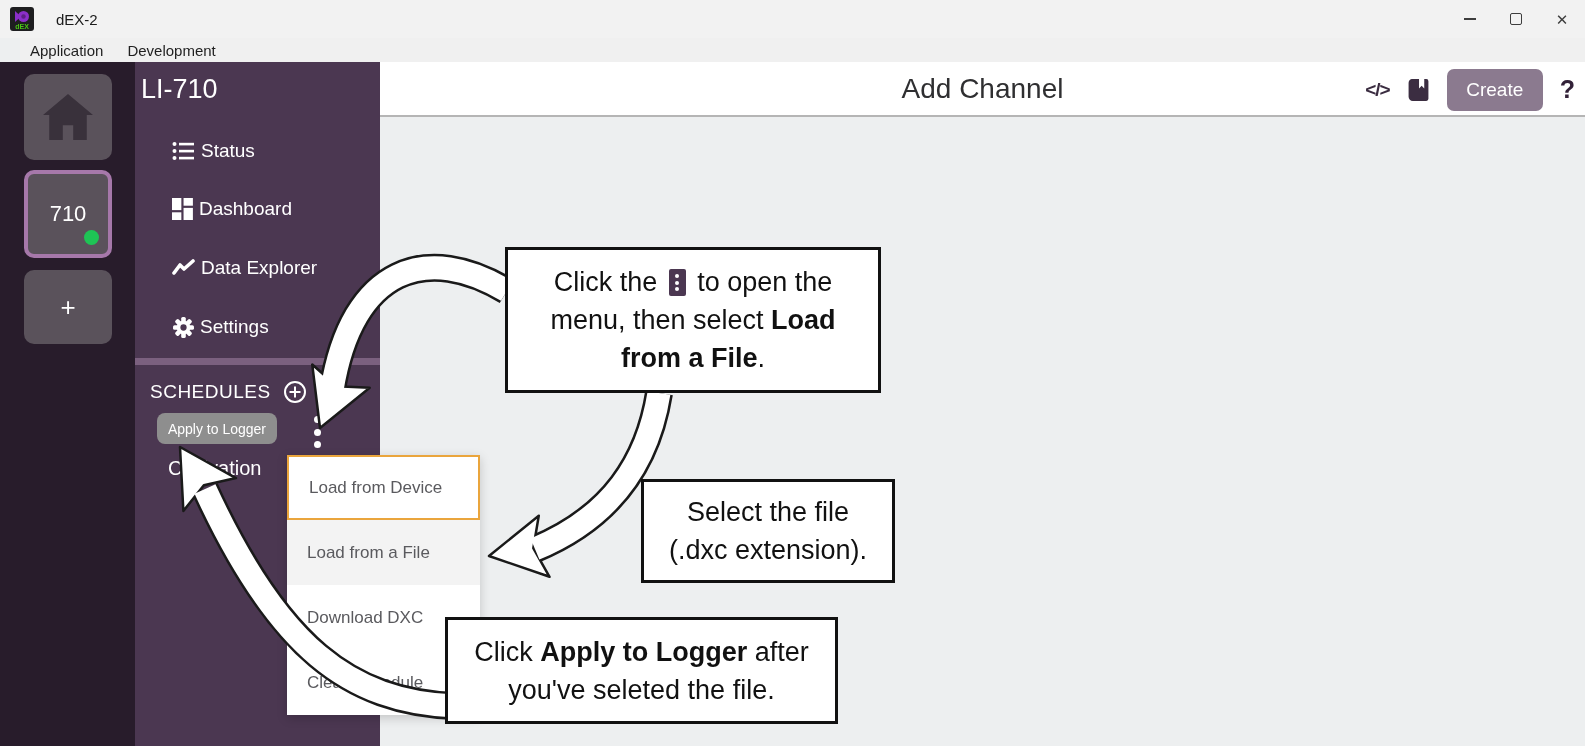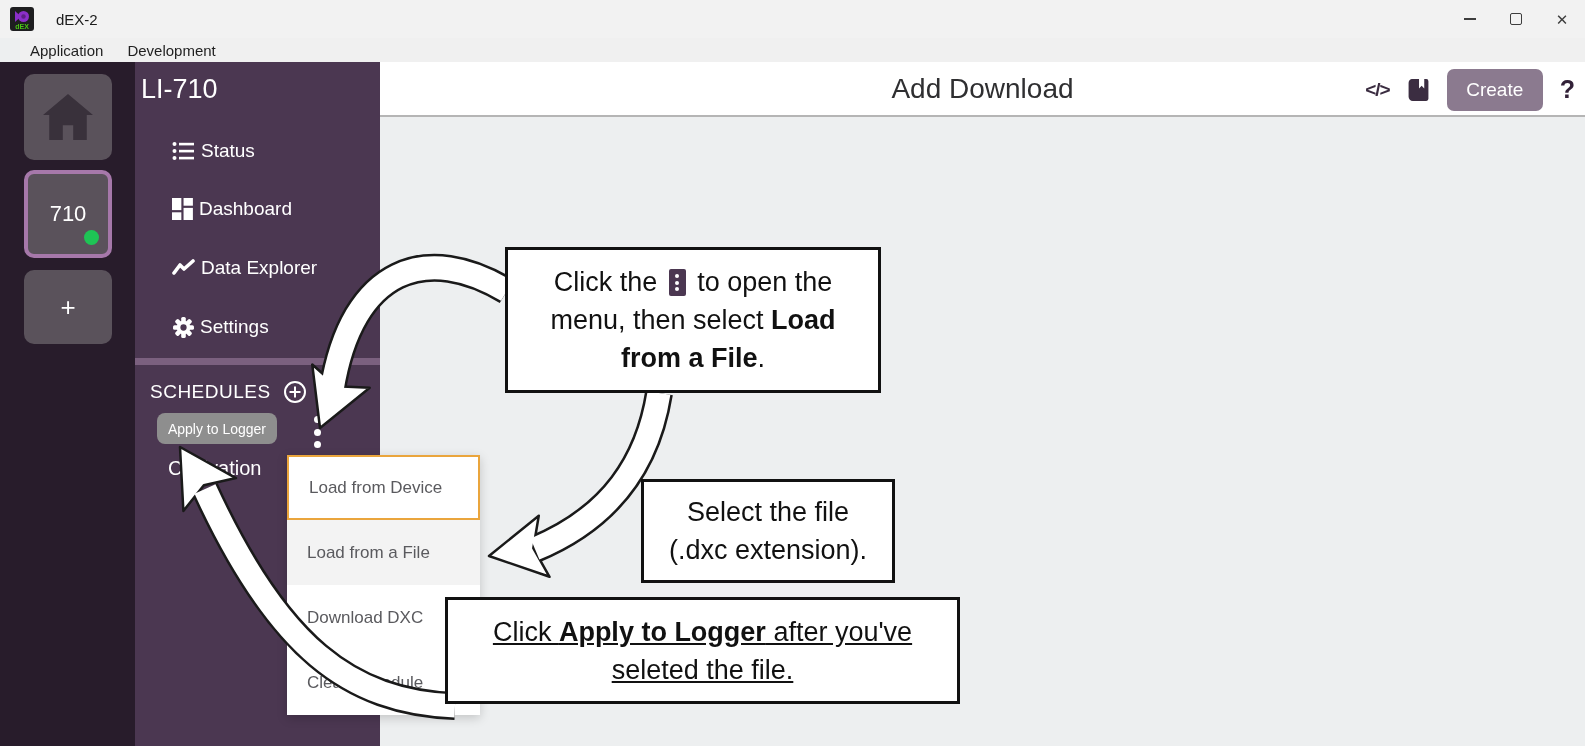--- a/index.html
+++ b/index.html
@@ -71,21 +71,21 @@
   
   .arrows { position:absolute; left:0; top:0; width:1585px; height:684px; z-index:40; pointer-events:none; }
 
   
   .note { position:absolute; background:#fff; border:3px solid #111; z-index:50;
           display:flex; align-items:center; justify-content:center; text-align:center;
           font-size:27px; line-height:38px; color:#111; padding:8px 14px; }
   .note b { font-weight:bold; }
   .note1 { left:505px; top:185px; width:376px; height:146px; }
   .note2 { left:641px; top:417px; width:254px; height:104px; }
-  .note3 { left:445px; top:535px; width:515px; height:107px;text-decoration:underline; }
+  .note3 { left:445px; top:555px; width:393px; height:107px; }
   .kebab-chip { display:inline-block; vertical-align:-5px; width:17px; height:27px; background:#4b3751;
                 border-radius:2px; margin:0 4px; position:relative; }
   .kebab-chip i { position:absolute; left:6.5px; width:4px; height:4px; border-radius:50%; background:#fff; }
   .kebab-chip i:nth-child(1){ top:5px; } .kebab-chip i:nth-child(2){ top:11.5px; } .kebab-chip i:nth-child(3){ top:18px; }
 </style>
 </head>
 <body>
 
 <div class="titlebar">
   <svg class="logo" viewBox="0 0 24 24">
@@ -194,21 +194,21 @@
         <i></i>
         <i></i>
         <i></i>
       </div>
 
     <div class="schedule-name">Cultivation</div>
   </div>
 
   <div class="main">
     <div class="main-header">
-      <div class="page-title">Add Download</div>
+      <div class="page-title">Add Channel</div>
       <div class="header-actions">
         <span class="code-icon">&lt;/&gt;</span>
         <svg width="23" height="24" viewBox="0 0 21 23">
           <path d="M4 1 h14 a2 2 0 0 1 2 2 v17 a2 2 0 0 1 -2 2 h-13 a4 4 0 0 1 -4 -4 v-13 a4 4 0 0 1 3 -4 z" fill="#3b2d41"></path>
           <path d="M11 1 h5 v9 l-2.5 -2.6 l-2.5 2.6 z" fill="#ffffff"></path>
         </svg>
         <button class="create-btn">Create</button>
         <span class="help">?</span>
       </div>
     </div>

